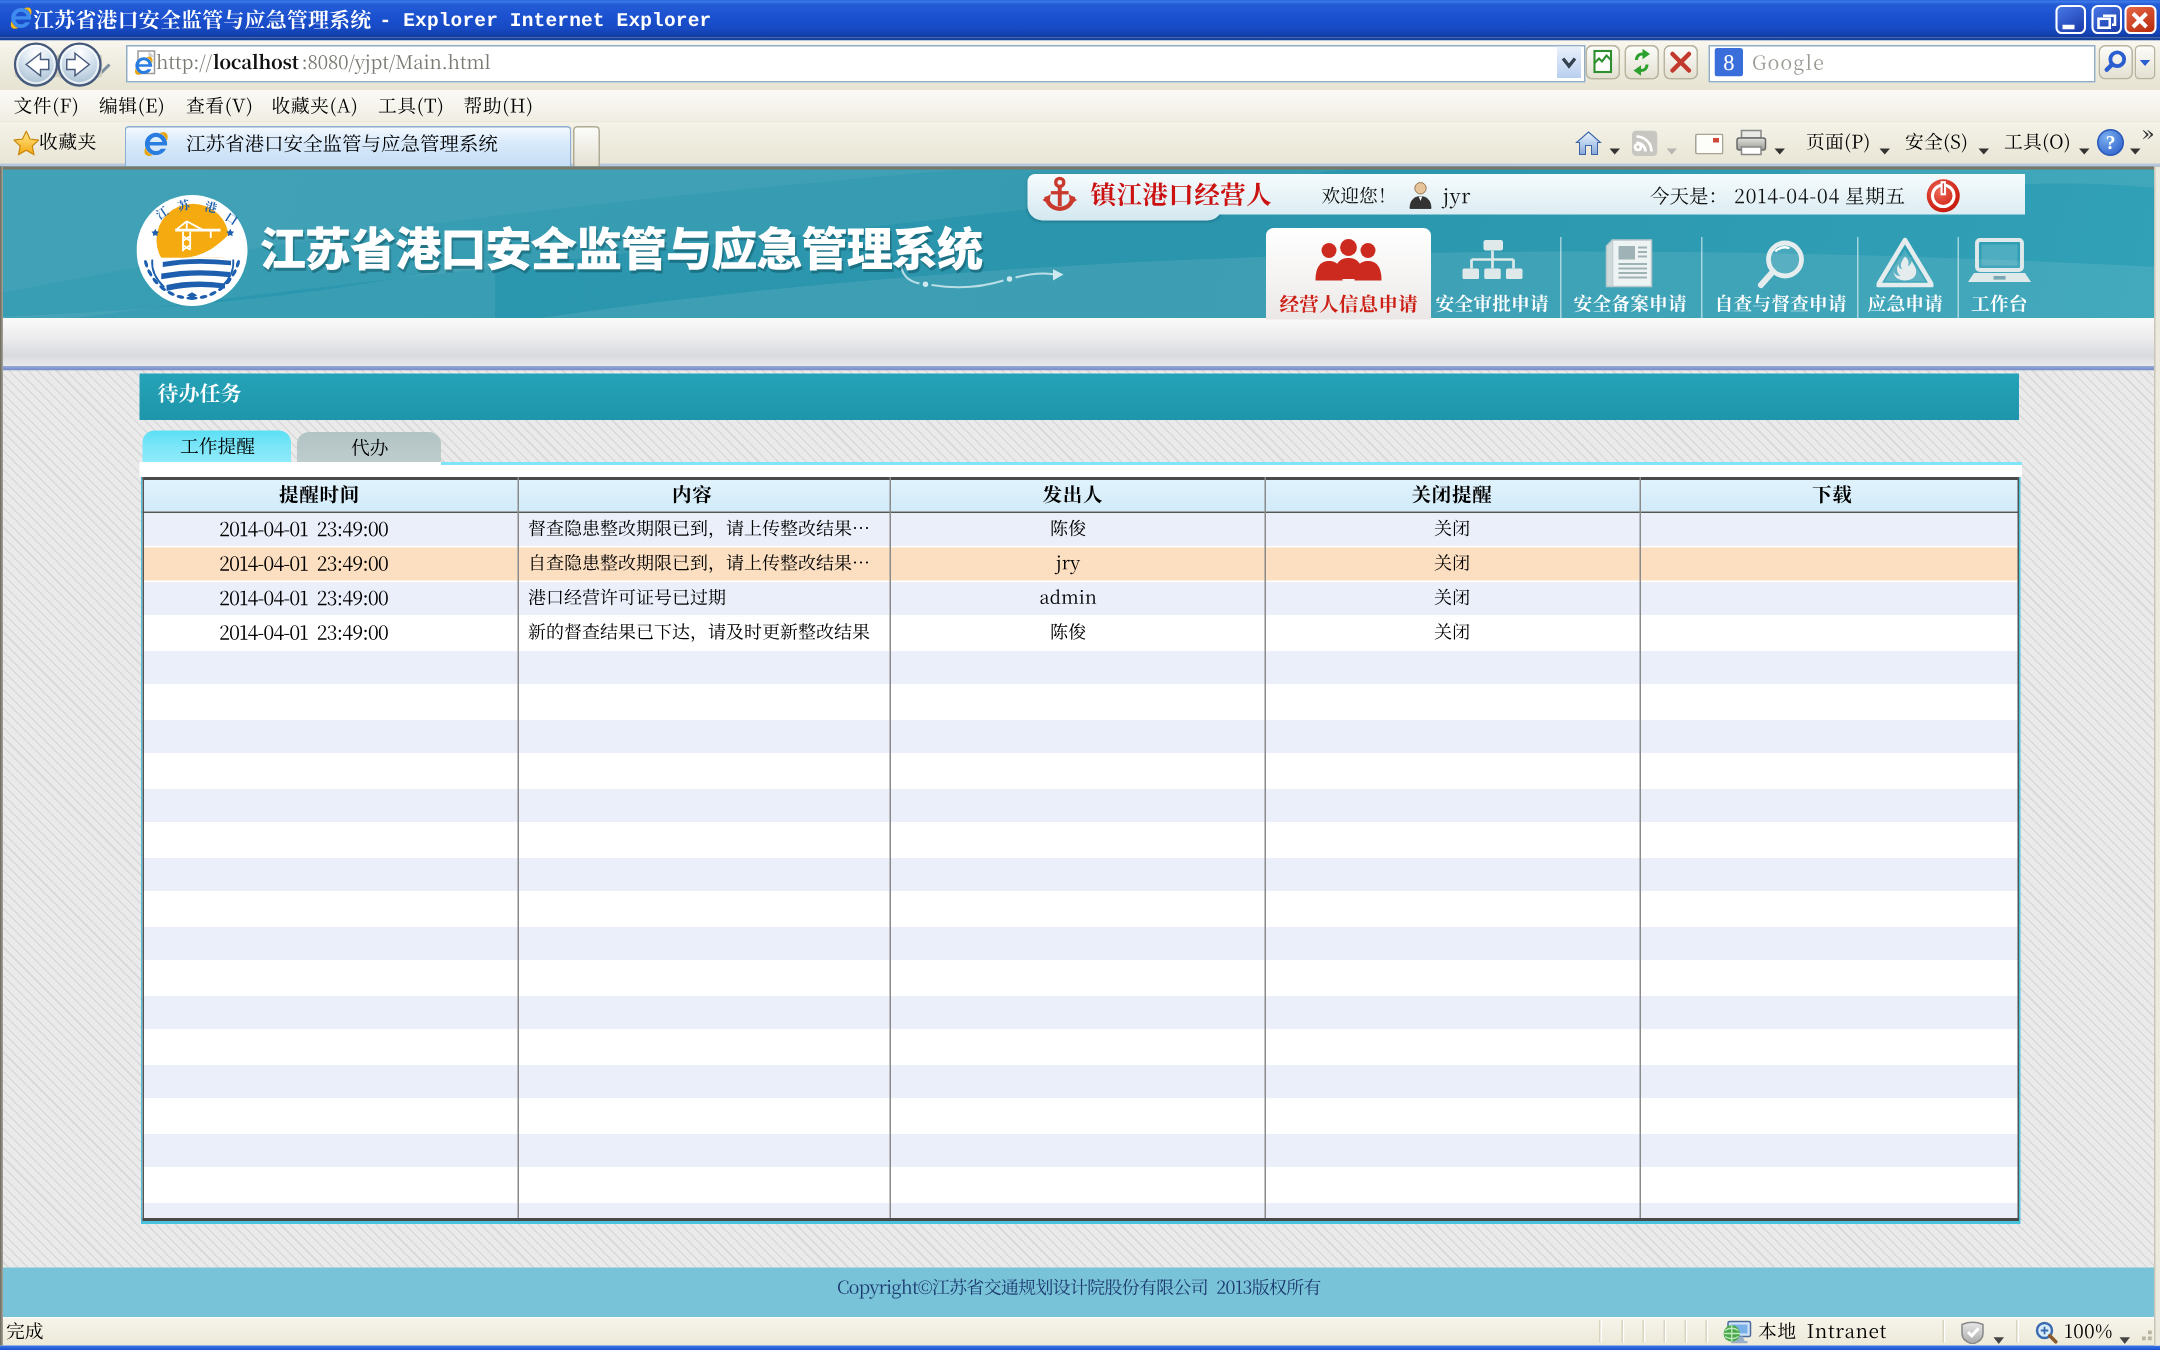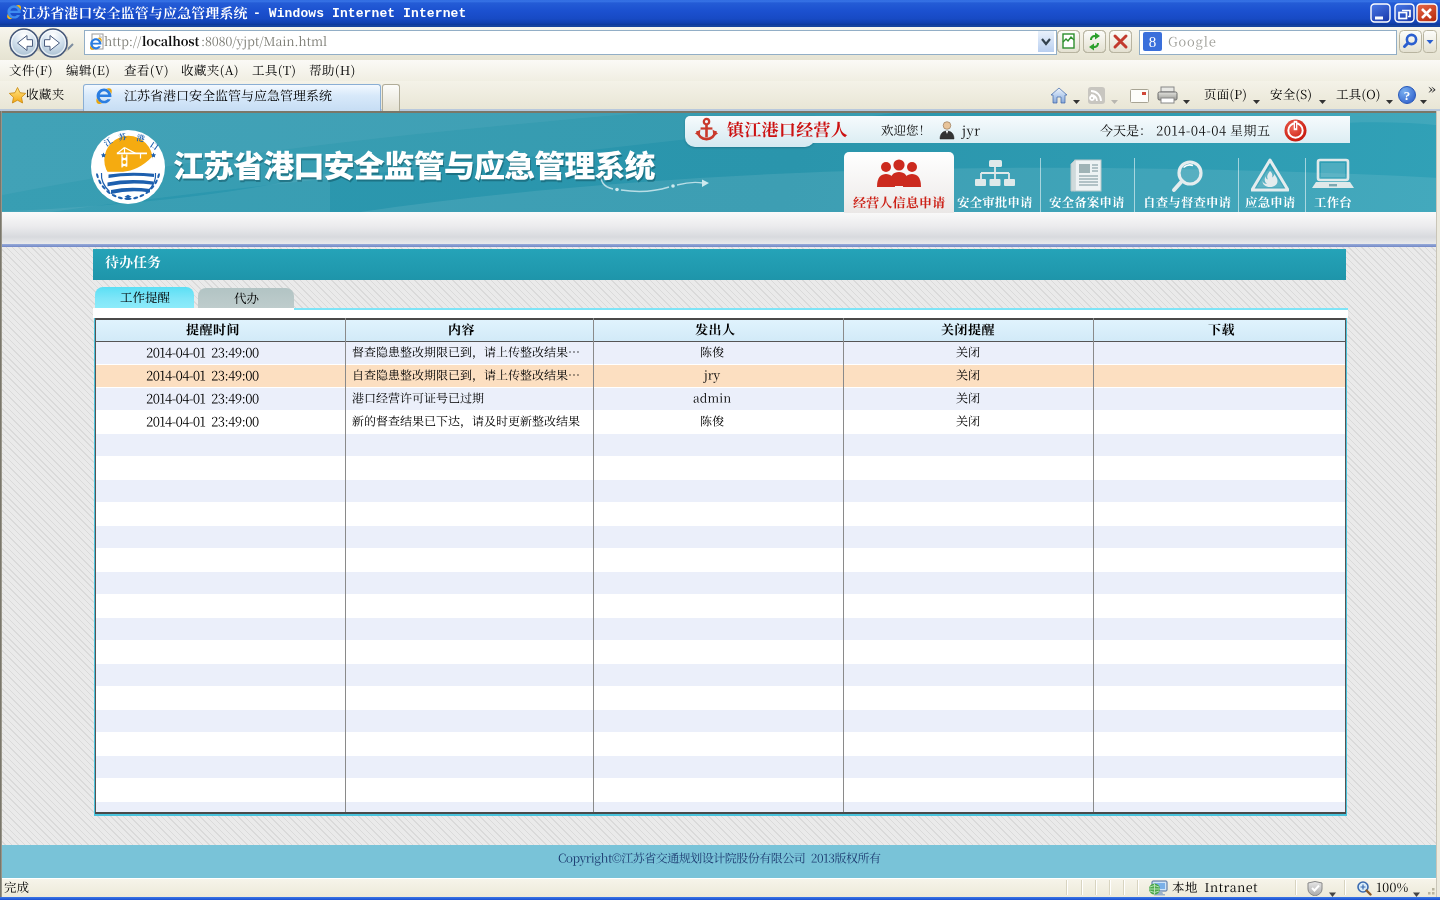--- a/index.html
+++ b/index.html
@@ -241,21 +241,21 @@
         <use href="#g9" x="9064"></use>
         <use href="#g10" x="10071"></use>
         <use href="#g11" x="11079"></use>
         <use href="#g8" x="12086"></use>
         <use href="#g12" x="13093"></use>
         <use href="#g13" x="14100"></use>
         <use href="#g14" x="15107"></use>
       </g>
     </svg>
   </div>
-<div class="a" style="left:253px;top:6px;z-index:5;font:bold 13px 'Liberation Mono',monospace;color:#fff;letter-spacing:0.1px;">- Windows Internet Internet</div>
+<div class="a" style="left:253px;top:6px;z-index:5;font:bold 13px 'Liberation Mono',monospace;color:#fff;letter-spacing:0.1px;">- Explorer Internet Explorer</div>
 <div class="a" style="left:1370px;top:2.5px;z-index:6;"><svg width="21" height="20" viewBox="0 0 21 20">
       <defs>
         <linearGradient id="wb1370" x2=".6" y2="1">
           <stop offset="0" stop-color="#4a7ae8"></stop>
           <stop offset="1" stop-color="#1e3fb0"></stop>
         </linearGradient>
       </defs>
       <rect x="1" y="1" width="19" height="18" rx="3.5" fill="url(#wb1370)" stroke="#fff" stroke-width="1.4"></rect>
       <rect x="5" y="13.5" width="8" height="3" fill="#fff"></rect>
     </svg></div>

